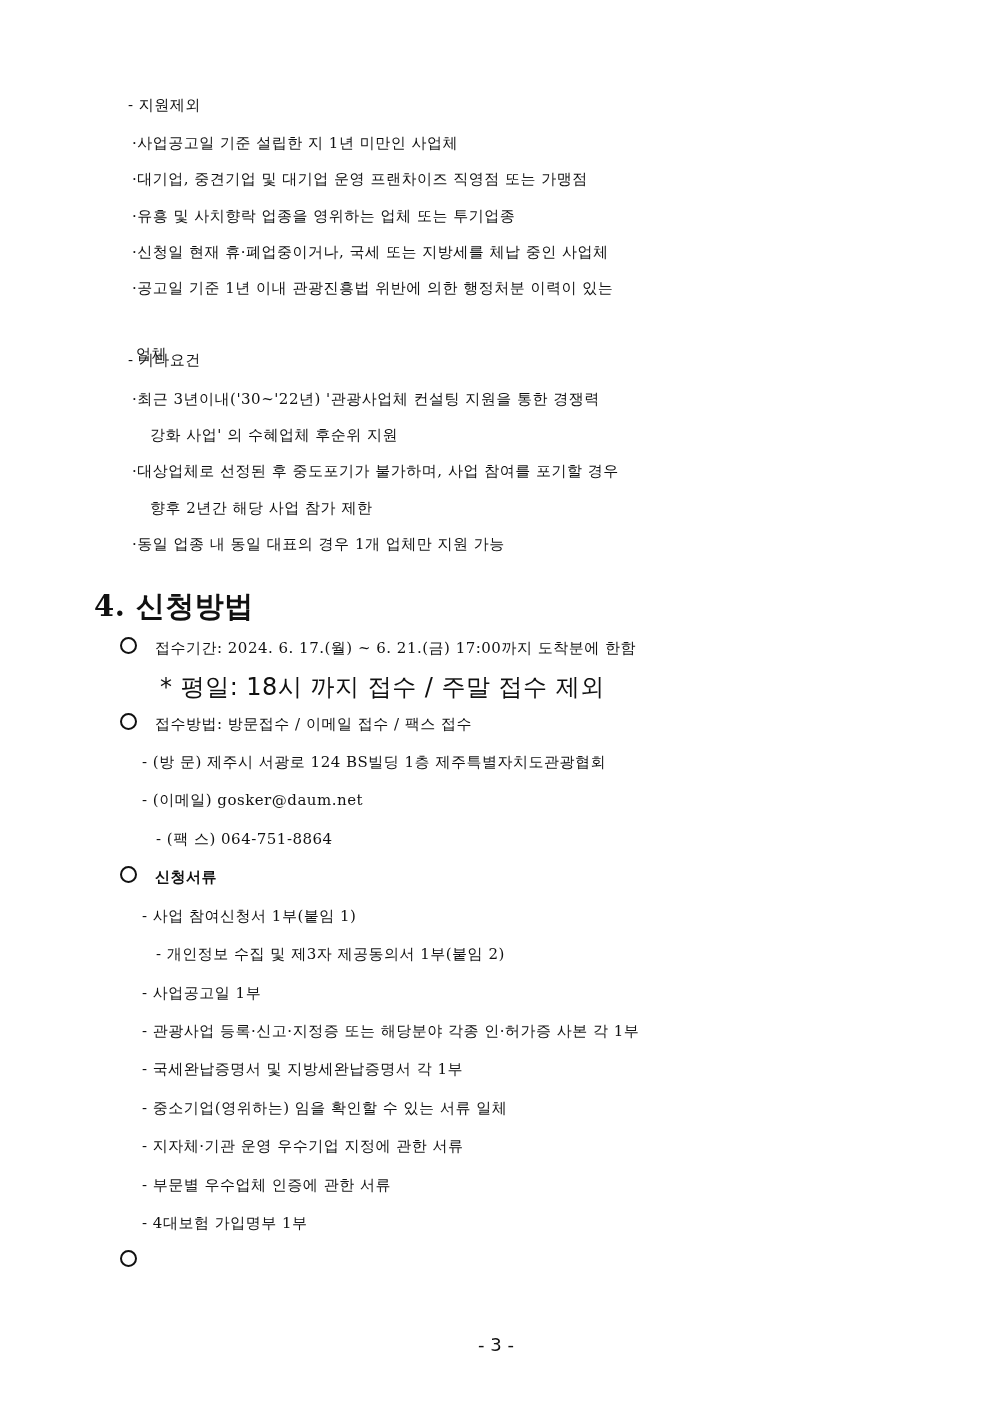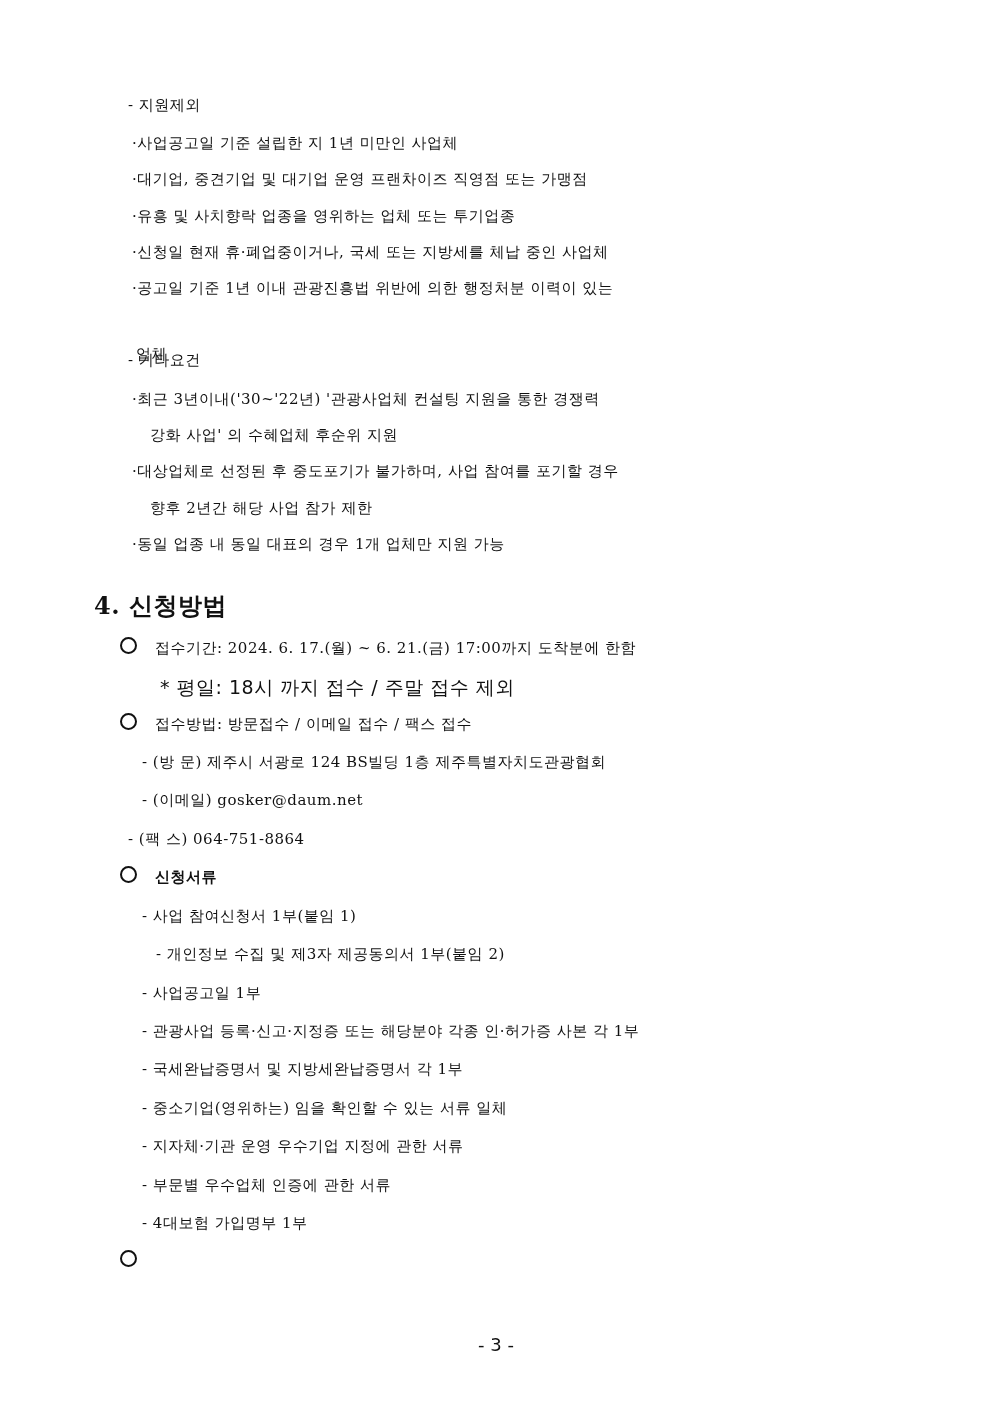--- a/index.html
+++ b/index.html
@@ -6,22 +6,22 @@
     body {
       width: 992px; height: 1403px; position: relative; overflow: hidden;
       font-family: "DejaVu Serif", "Liberation Serif", serif;
       color: #111111;
     }
     .line {
       position: absolute; white-space: nowrap;
       font-size: 15px; line-height: 26px; letter-spacing: 0.5px;
     }
     .bold { font-weight: bold; }
-    .heading { font-size: 24px; font-weight: bold; }
-    .note { font-size: 19px; font-family: "DejaVu Sans", "Liberation Sans", sans-serif; }
+    .heading { font-size: 29px; font-weight: bold; }
+    .note { font-size: 24px; font-family: "DejaVu Sans", "Liberation Sans", sans-serif; }
     .circle {
       display: inline-block; width: 13px; height: 13px; border: 2px solid #111;
       border-radius: 50%; margin-right: 18px; vertical-align: -1px;
     }
     .circle.bold-c { border-width: 2.5px; }
     .page-number { position: absolute; left: 0; width: 992px; text-align: center; top: 1334px; font-size: 18px; font-family: "DejaVu Sans", sans-serif; }
   </style>
 </head>
 <body>
 
@@ -46,21 +46,21 @@
   <div class="line" style="left:120px; top:635px;">
     <span class="circle"></span><span>접수기간: 2024. 6. 17.(월) ~ 6. 21.(금) 17:00까지 도착분에 한함</span>
   </div>
   <div class="line note" style="left:160px; top:674px;">* 평일: 18시 까지 접수 / 주말 접수 제외</div>
 
   <div class="line" style="left:120px; top:711px;">
     <span class="circle"></span><span>접수방법: 방문접수 / 이메일 접수 / 팩스 접수</span>
   </div>
   <div class="line" style="left:142px; top:749px;">- (방   문) 제주시 서광로 124 BS빌딩 1층 제주특별자치도관광협회</div>
   <div class="line" style="left:142px; top:787px;">- (이메일) gosker@daum.net</div>
-  <div class="line" style="left:128px; top:826px;">- (팩   스) 064-751-8864</div>
+  <div class="line" style="left:156px; top:826px;">- (팩   스) 064-751-8864</div>
 
   <div class="line bold" style="left:120px; top:864px;">
     <span class="circle bold-c"></span><span>신청서류</span>
   </div>
   <div class="line" style="left:142px; top:903px;">- 사업 참여신청서 1부(붙임 1)</div>
   <div class="line" style="left:156px; top:941px;">- 개인정보 수집 및 제3자 제공동의서 1부(붙임 2)</div>
   <div class="line" style="left:142px; top:980px;">- 사업공고일 1부</div>
   <div class="line" style="left:142px; top:1018px;">- 관광사업 등록·신고·지정증 또는 해당분야 각종 인·허가증 사본 각 1부</div>
   <div class="line" style="left:142px; top:1056px;">- 국세완납증명서 및 지방세완납증명서 각 1부</div>
   <div class="line" style="left:142px; top:1095px;">- 중소기업(영위하는) 임을 확인할 수 있는 서류 일체</div>

